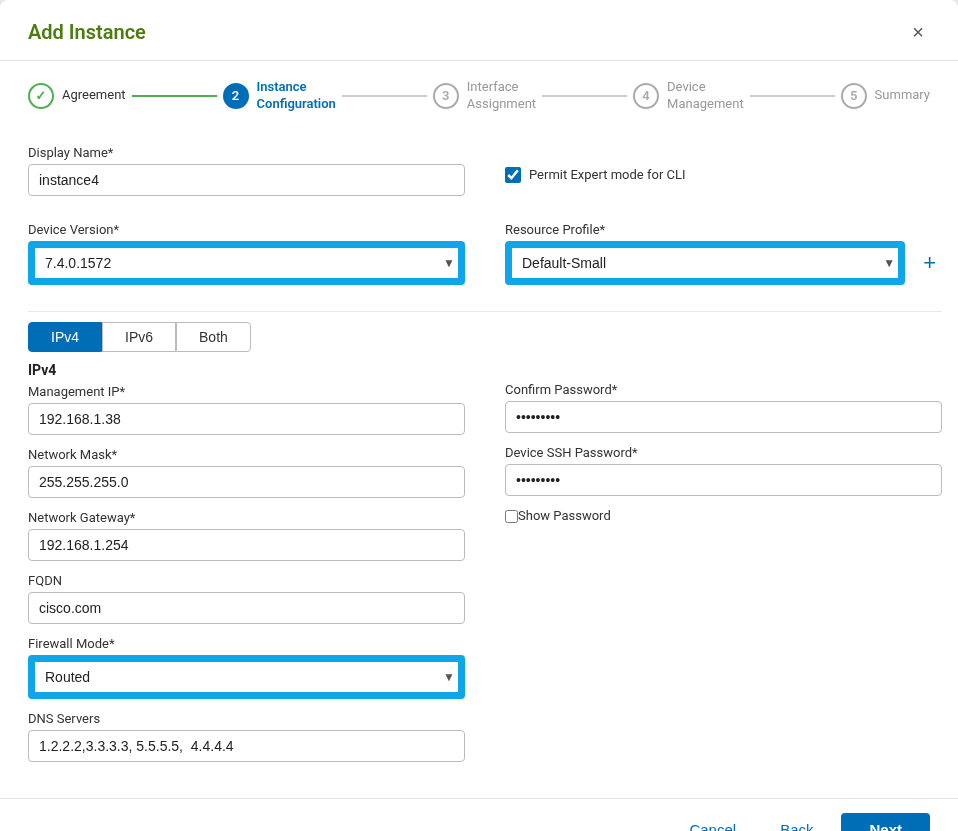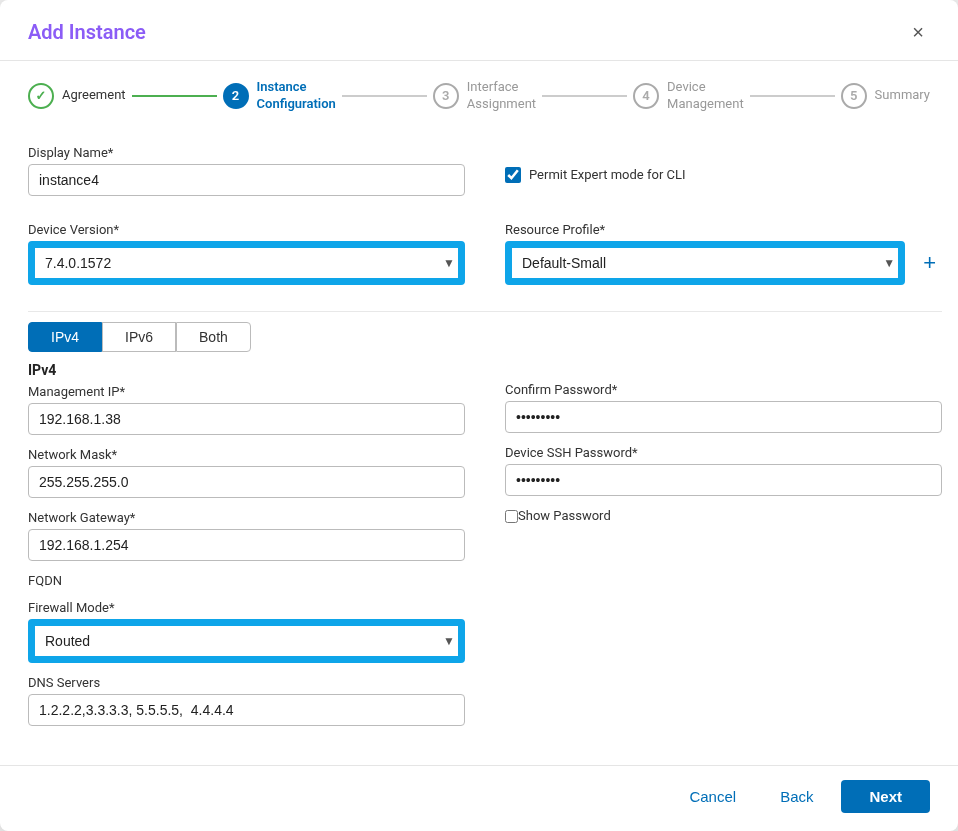--- a/index.html
+++ b/index.html
@@ -24,21 +24,21 @@
     .modal-header {
       display: flex;
       align-items: center;
       justify-content: space-between;
       padding: 20px 28px 16px 28px;
       border-bottom: 1px solid #e5e5e5;
     }
     .modal-title {
       font-size: 20px;
       font-weight: 600;
-      color: #8b5cf6;
+      color: #4d7c0f;
     }
     .close-btn {
       background: none;
       border: none;
       cursor: pointer;
       font-size: 20px;
       color: #555;
       line-height: 1;
       padding: 2px 6px;
     }
@@ -361,20 +361,21 @@
           <input type="text" value="255.255.255.0" style="">
         </div>
 
         <div class="form-group">
           <label>Network Gateway*</label>
           <input type="text" value="192.168.1.254" style="">
         </div>
 
         <div class="form-group">
           <label>FQDN</label>
+          <input type="text" value="cisco.com" style="">
         </div>
 
         <div class="form-group">
           <label>Firewall Mode*</label>
           <div class="select-wrapper">
             <select>
               <option>Routed</option>
             </select>
             <span class="select-arrow">▼</span>
           </div>

